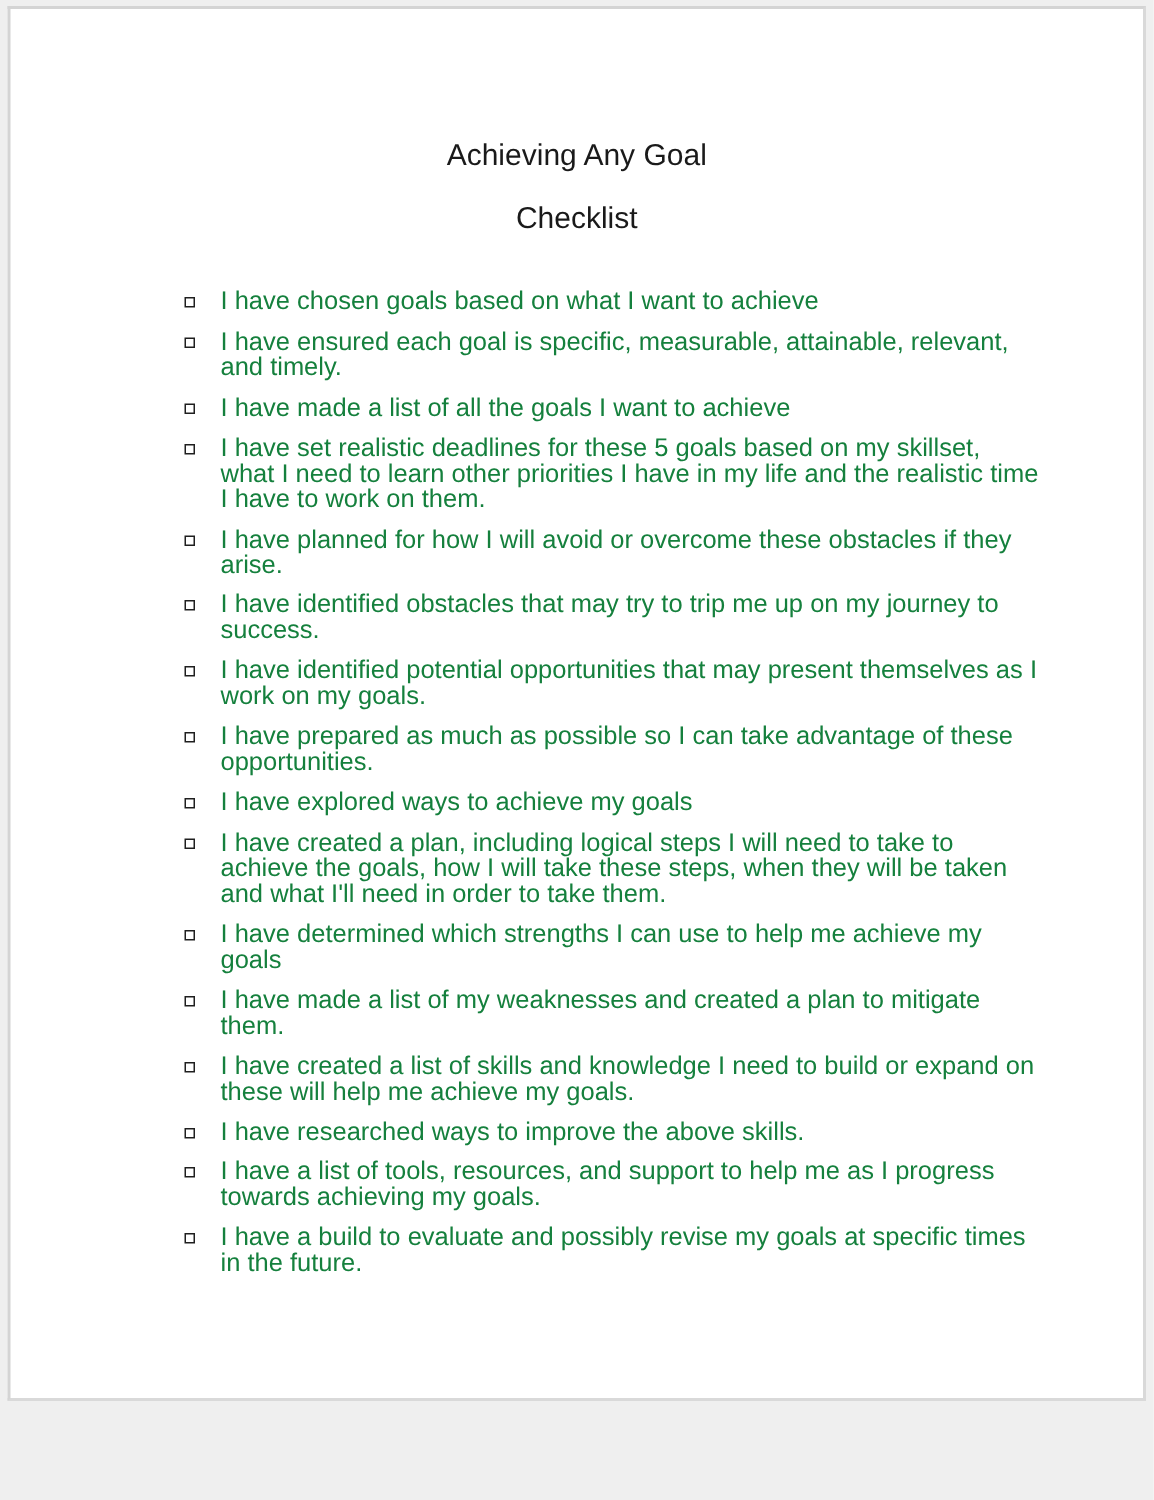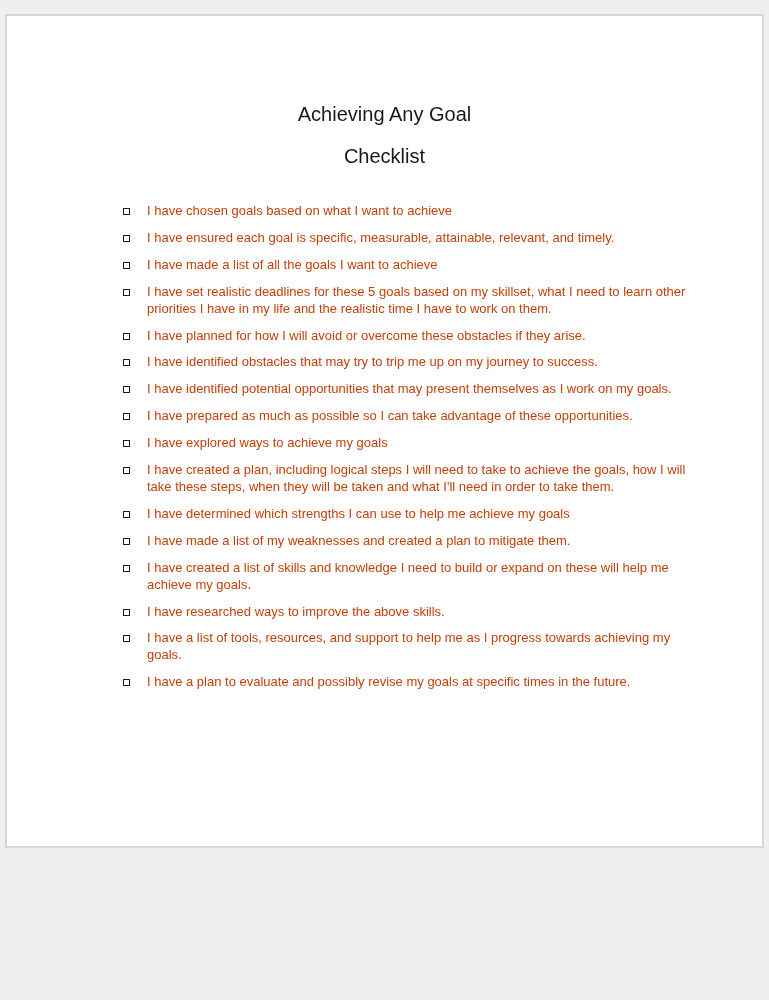--- a/index.html
+++ b/index.html
@@ -6,23 +6,23 @@
       margin: 0;
       padding: 0;
       width: 769px;
       height: 1000px;
       background: #efefef;
       overflow: hidden;
     }
     .page {
       position: absolute;
       left: 5px;
-      top: 14px;
+      top: 4px;
       width: 759px;
-      height: 834px;
+      height: 930px;
       background: #ffffff;
       border-left: 2px solid #d4d4d4;
       border-top: 2px solid #d4d4d4;
       border-right: 2px solid #d9d9d9;
       border-bottom: 2px solid #d9d9d9;
       box-sizing: border-box;
     }
     .title-block {
       position: absolute;
       top: 88px;
@@ -40,22 +40,22 @@
     }
     .checklist {
       position: absolute;
       top: 186px;
       left: 110px;
       width: 580px;
       margin: 0;
       padding: 0;
       list-style: none;
       font-family: "Liberation Sans", sans-serif;
-      font-size: 13px;
-      color: #c2410c;
+      font-size: 17px;
+      color: #15803d;
     }
     .item {
       display: flex;
       align-items: flex-start;
       line-height: 17px;
       margin-bottom: 9.9px;
     }
     .box {
       flex: 0 0 auto;
       width: 5px;
@@ -136,16 +136,16 @@
     <li class="item">
         <span class="box"></span>
         <span class="item-text">I have researched ways to improve the above skills.</span>
       </li>
     <li class="item">
         <span class="box"></span>
         <span class="item-text">I have a list of tools, resources, and support to help me as I progress towards achieving my goals.</span>
       </li>
     <li class="item">
         <span class="box"></span>
-        <span class="item-text">I have a plan to evaluate and possibly revise my goals at specific times in the future.</span>
+        <span class="item-text">I have a build to evaluate and possibly revise my goals at specific times in the future.</span>
       </li>
   </ul>
 </div>
 
 </body></html>

